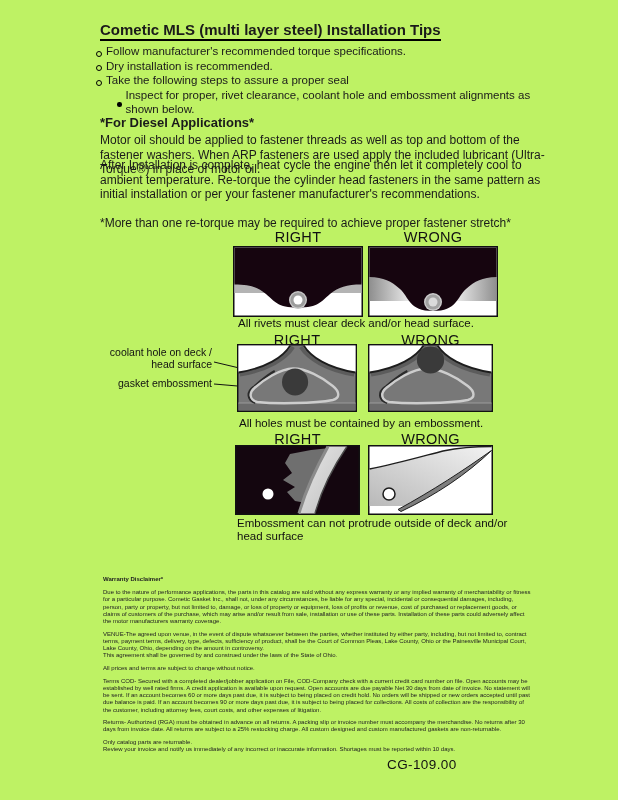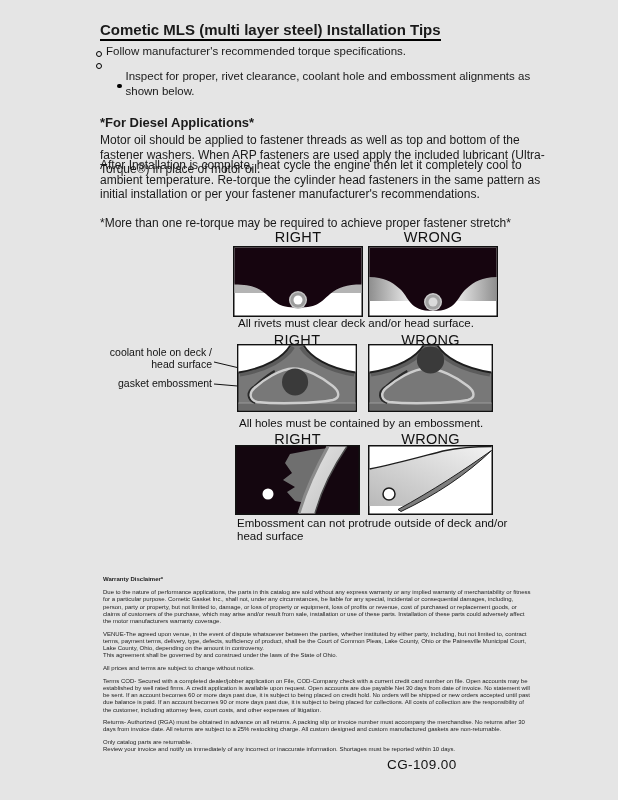--- a/index.html
+++ b/index.html
@@ -1,17 +1,17 @@
 <!DOCTYPE html>
 <html><head>
 <meta charset="utf-8">
 <style>
   html,body{margin:0;padding:0;background:#fff;}
   #page{
-    position:relative;width:618px;height:800px;background:#e5e5e5;overflow:hidden;
+    position:relative;width:618px;height:800px;background:#bef264;overflow:hidden;
     font-family:"Liberation Sans",sans-serif;color:#1a1a1a;
   }
   .abs{position:absolute;}
   
   .title{left:100px;top:21px;font-size:15px;font-weight:bold;border-bottom:2px solid #000;padding-bottom:1px;}
   
   .bullets{left:96px;top:44px;width:460px;font-size:11.5px;line-height:14.6px;}
   .b-row{display:flex;align-items:center;}
   .b-row.sub{padding-left:21px;}
   .m1{flex:0 0 auto;width:4px;height:4px;border:1px solid #000;border-radius:50%;margin:4.5px 4px 0 0;}
@@ -42,20 +42,25 @@
 
   <div class="abs title">Cometic MLS (multi layer steel) Installation Tips</div>
 
   <div class="abs bullets">
     <div class="b-row">
         <span class="m1"></span>
         <span>Follow manufacturer's recommended torque specifications.</span>
       </div>
     <div class="b-row">
         <span class="m1"></span>
+        <span>Dry installation is recommended.</span>
+      </div>
+    <div class="b-row">
+        <span class="m1"></span>
+        <span>Take the following steps to assure a proper seal</span>
       </div>
     <div class="b-row sub">
         <span class="m2"></span>
         <span>Inspect for proper, rivet clearance, coolant hole and embossment alignments as shown below.</span>
       </div>
   </div>
 
   <div class="abs diesel-h">*For Diesel Applications*</div>
   <div class="abs para p1">Motor oil should be applied to fastener threads as well as top and bottom of the fastener washers. When ARP fasteners are used apply the included lubricant (Ultra-Torque®) in place of motor oil.</div>
   <div class="abs para p2">After Installation is complete, heat cycle the engine then let it completely cool to ambient temperature. Re-torque the cylinder head fasteners in the same pattern as initial installation or per your fastener manufacturer's recommendations.</div>

